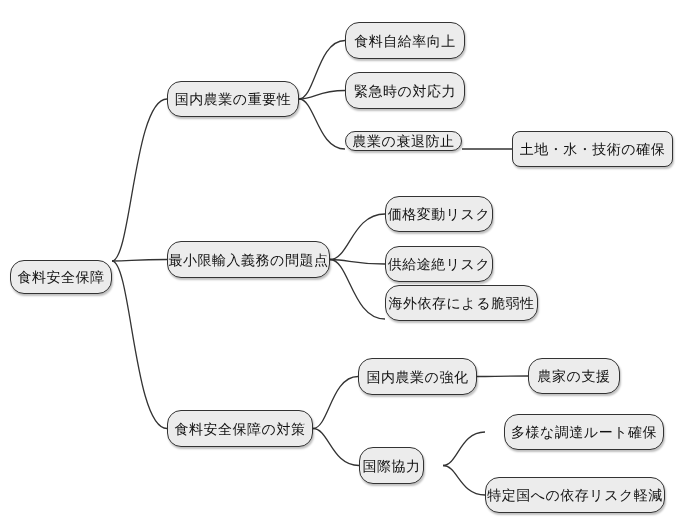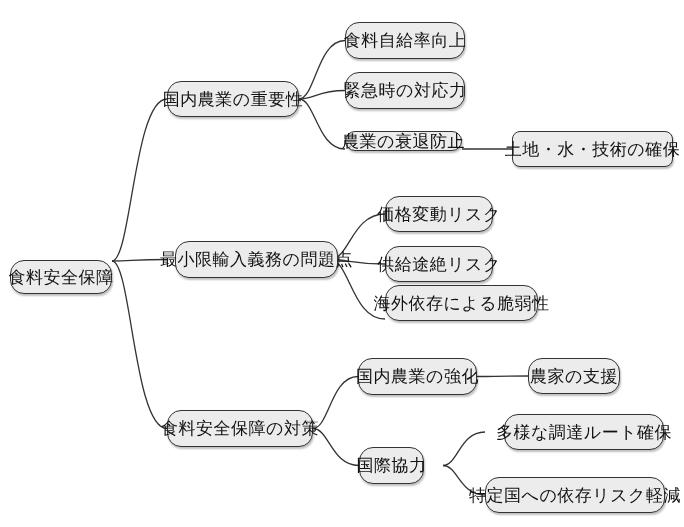--- a/index.html
+++ b/index.html
@@ -26,21 +26,21 @@
   .node {
     position: absolute;
     box-sizing: border-box;
     background: #ececec;
     border: 1.4px solid #333333;
     border-radius: 14px;
     box-shadow: 1px 2px 2px rgba(0,0,0,0.25);
     display: flex;
     align-items: center;
     justify-content: center;
-    font-size: 17px;
+    font-size: 14px;
     line-height: 1;
     color: #111111;
     white-space: nowrap;
     padding: 0 6px;
     z-index: 1;
     letter-spacing: 0.5px;
   }
 </style>
 </head>
 <body>
@@ -70,21 +70,21 @@
   <div class="node" style="left:167px; top:81px; width:132px; height:36px;">国内農業の重要性</div>
 
   <div class="node" style="left:345px; top:22px; width:120px; height:37px;">食料自給率向上</div>
 
   <div class="node" style="left:345px; top:72px; width:120px; height:37px;">緊急時の対応力</div>
 
   <div class="node" style="left:345px; top:131px; width:117px; height:20px;">農業の衰退防止</div>
 
   <div class="node" style="left:512px; top:131px; width:161px; height:36px;border-radius:8px;">土地・水・技術の確保</div>
 
-  <div class="node" style="left:167px; top:241px; width:163px; height:37px;margin-left:8px;">最小限輸入義務の問題点</div>
+  <div class="node" style="left:167px; top:241px; width:163px; height:37px;">最小限輸入義務の問題点</div>
 
   <div class="node" style="left:385px; top:196px; width:108px; height:36px;">価格変動リスク</div>
 
   <div class="node" style="left:385px; top:246px; width:108px; height:36px;">供給途絶リスク</div>
 
   <div class="node" style="left:385px; top:285px; width:153px; height:36px;">海外依存による脆弱性</div>
 
   <div class="node" style="left:167px; top:410px; width:146px; height:37px;">食料安全保障の対策</div>
 
   <div class="node" style="left:358px; top:358px; width:119px; height:37px;">国内農業の強化</div>

